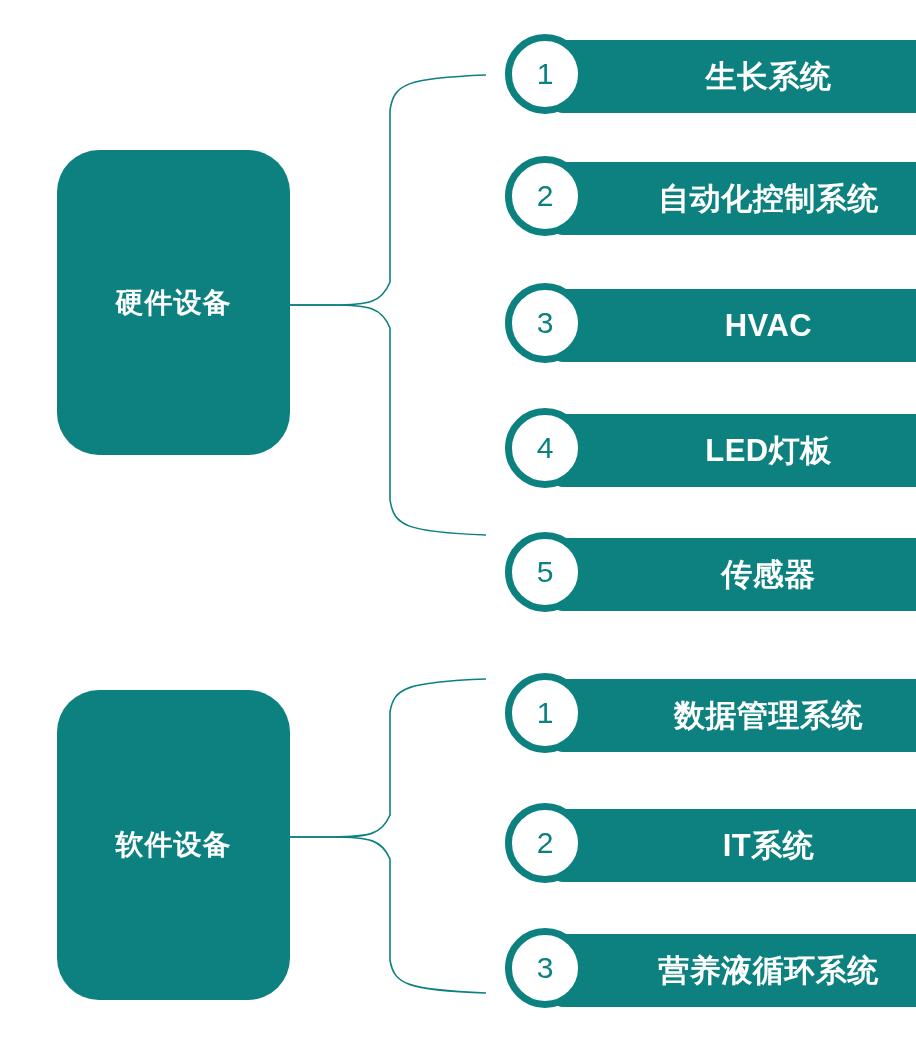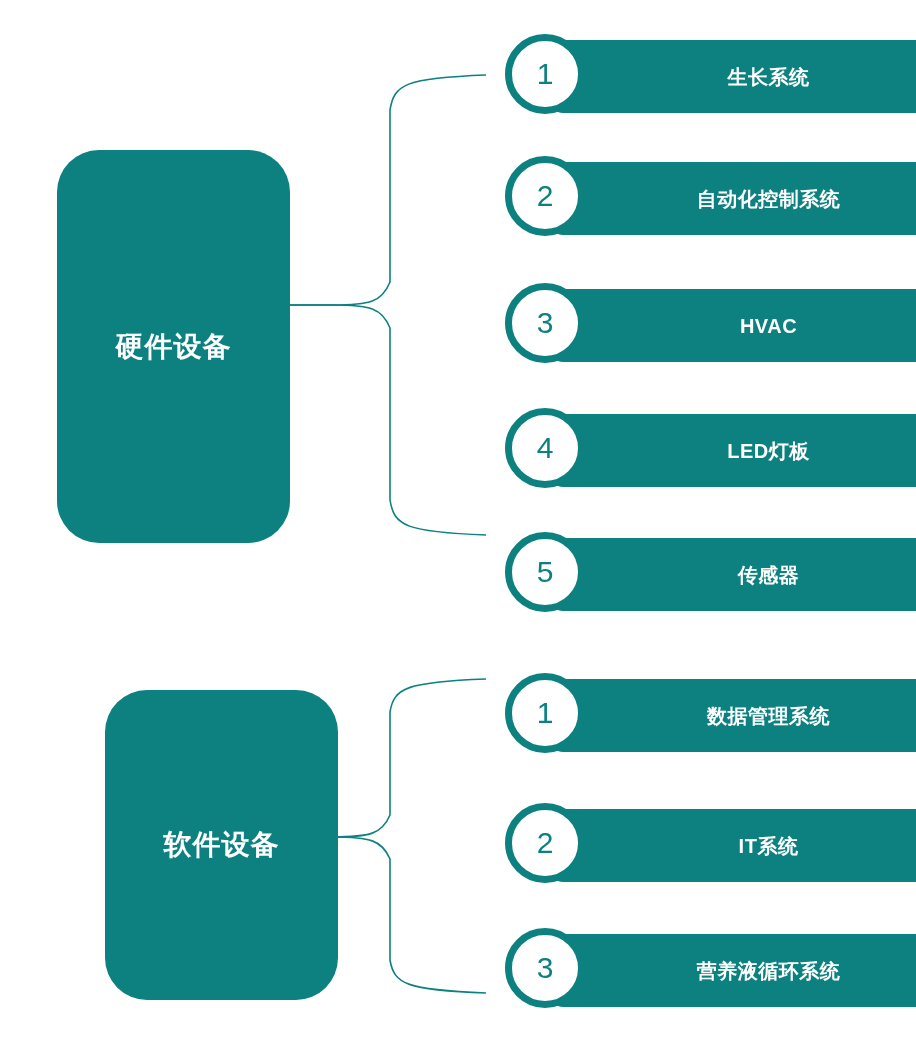--- a/index.html
+++ b/index.html
@@ -63,21 +63,21 @@
     border-radius: 13px;
     display: flex;
     align-items: center;
     justify-content: center;
     box-sizing: border-box;
     padding-left: 66px;
     padding-right: 14px;
   }
   .item-label {
     color: #ffffff;
-    font-size: 20px;
+    font-size: 31px;
     font-weight: bold;
     letter-spacing: 0.5px;
     white-space: nowrap;
     line-height: 1;
   }
   .item-circle {
     position: absolute;
     left: 0;
     top: 0;
     width: 80px;
@@ -95,21 +95,21 @@
     font-size: 30px;
     font-weight: normal;
     line-height: 1;
   }
 </style>
 </head>
 <body>
 
 <div id="canvas">
 
-  <div class="cat-box" style="left:57px; top:150px; width:233px; height:393px;">
+  <div class="cat-box" style="left:57px; top:150px; width:233px; height:305px;">
     <span class="cat-box-label">硬件设备</span>
   </div>
 
   <svg class="bracket-svg" style="left:290px; top:50px; width:210px; height:560px;" viewBox="0 0 210 560">
     <path class="bracket-path" d="M 0 255 L 42 255 C 80 255 92 252 100 232 L 100 60 C 104 34 116 28 196 25"></path>
     <path class="bracket-path" d="M 0 255 L 42 255 C 80 255 92 258 100 278 L 100 450 C 104 476 116 482 196 485"></path>
   </svg>
 
   <div class="item-row" style="left:505px; top:34px; width:390px;">
     <div class="item-bar" style="width:385px;">
@@ -149,21 +149,21 @@
 
   <div class="item-row" style="left:505px; top:532px; width:390px;">
     <div class="item-bar" style="width:385px;">
       <span class="item-label">传感器</span>
     </div>
     <div class="item-circle">
       <span class="item-number">5</span>
     </div>
   </div>
 
-  <div class="cat-box" style="left:57px; top:690px; width:233px; height:310px;margin-left:48px;">
+  <div class="cat-box" style="left:57px; top:690px; width:233px; height:310px;">
     <span class="cat-box-label">软件设备</span>
   </div>
 
   <svg class="bracket-svg" style="left:290px; top:660px; width:210px; height:350px;" viewBox="0 0 210 350">
     <path class="bracket-path" d="M 0 177 L 42 177 C 80 177 92 174 100 155 L 100 52 C 104 28 116 22 196 19"></path>
     <path class="bracket-path" d="M 0 177 L 42 177 C 80 177 92 180 100 199 L 100 300 C 104 324 116 330 196 333"></path>
   </svg>
 
   <div class="item-row" style="left:505px; top:673px; width:390px;">
     <div class="item-bar" style="width:385px;">

